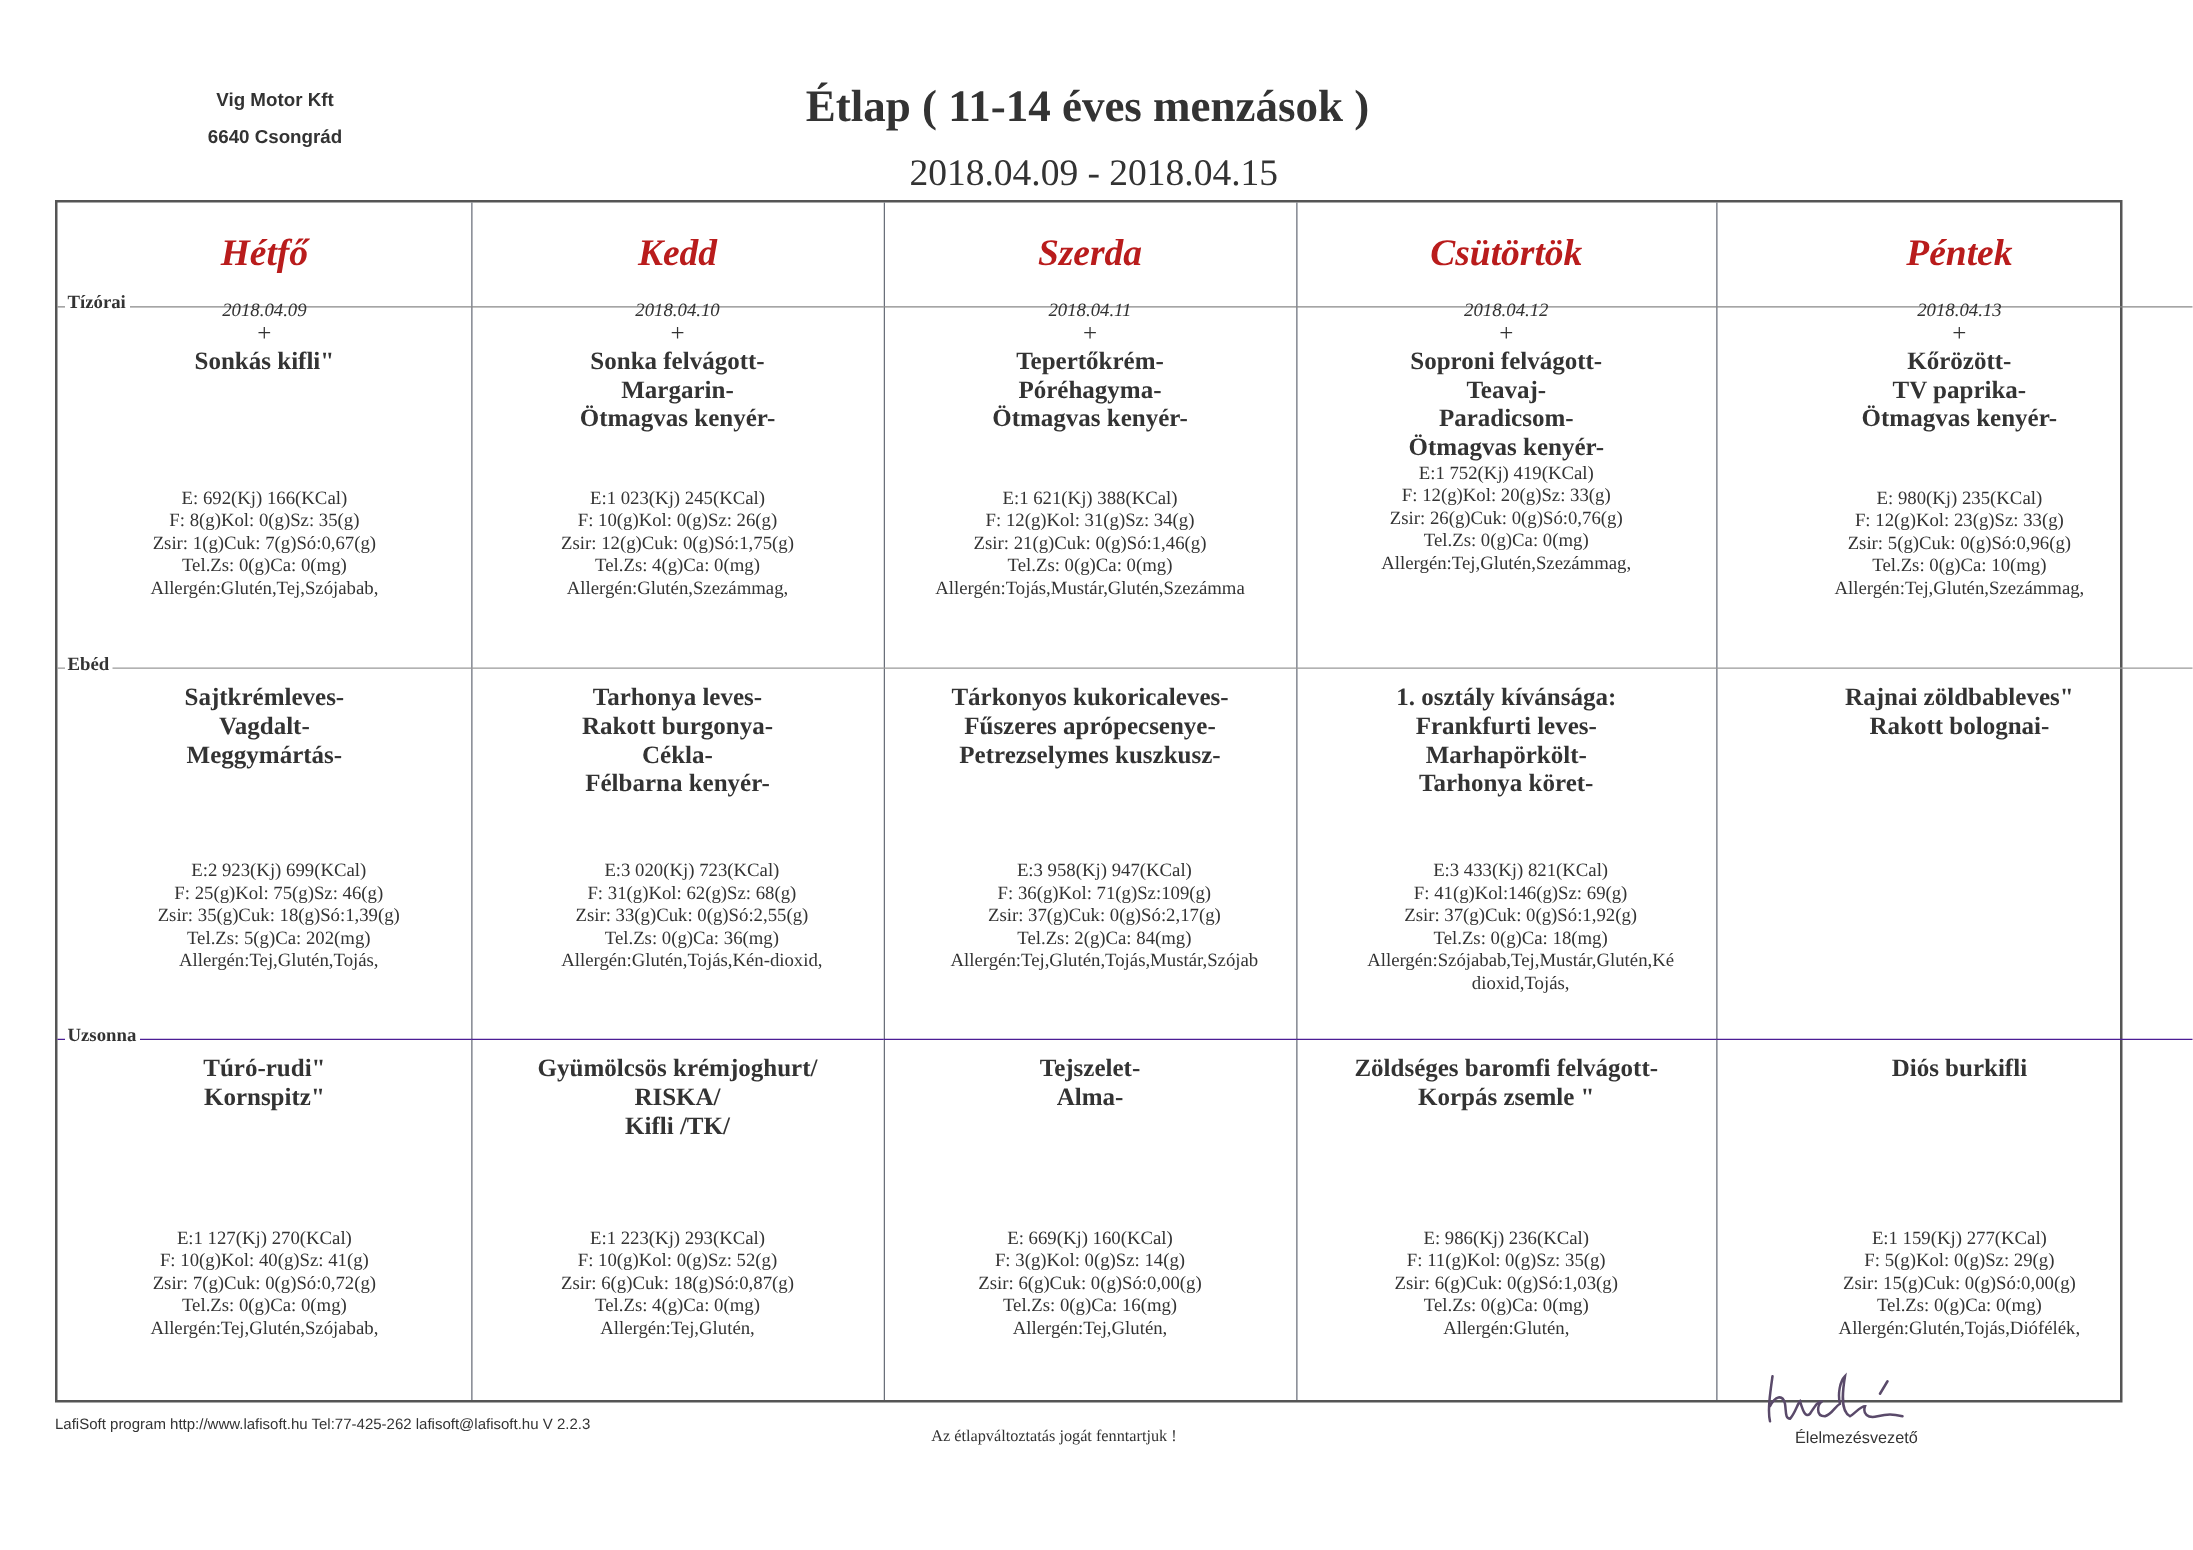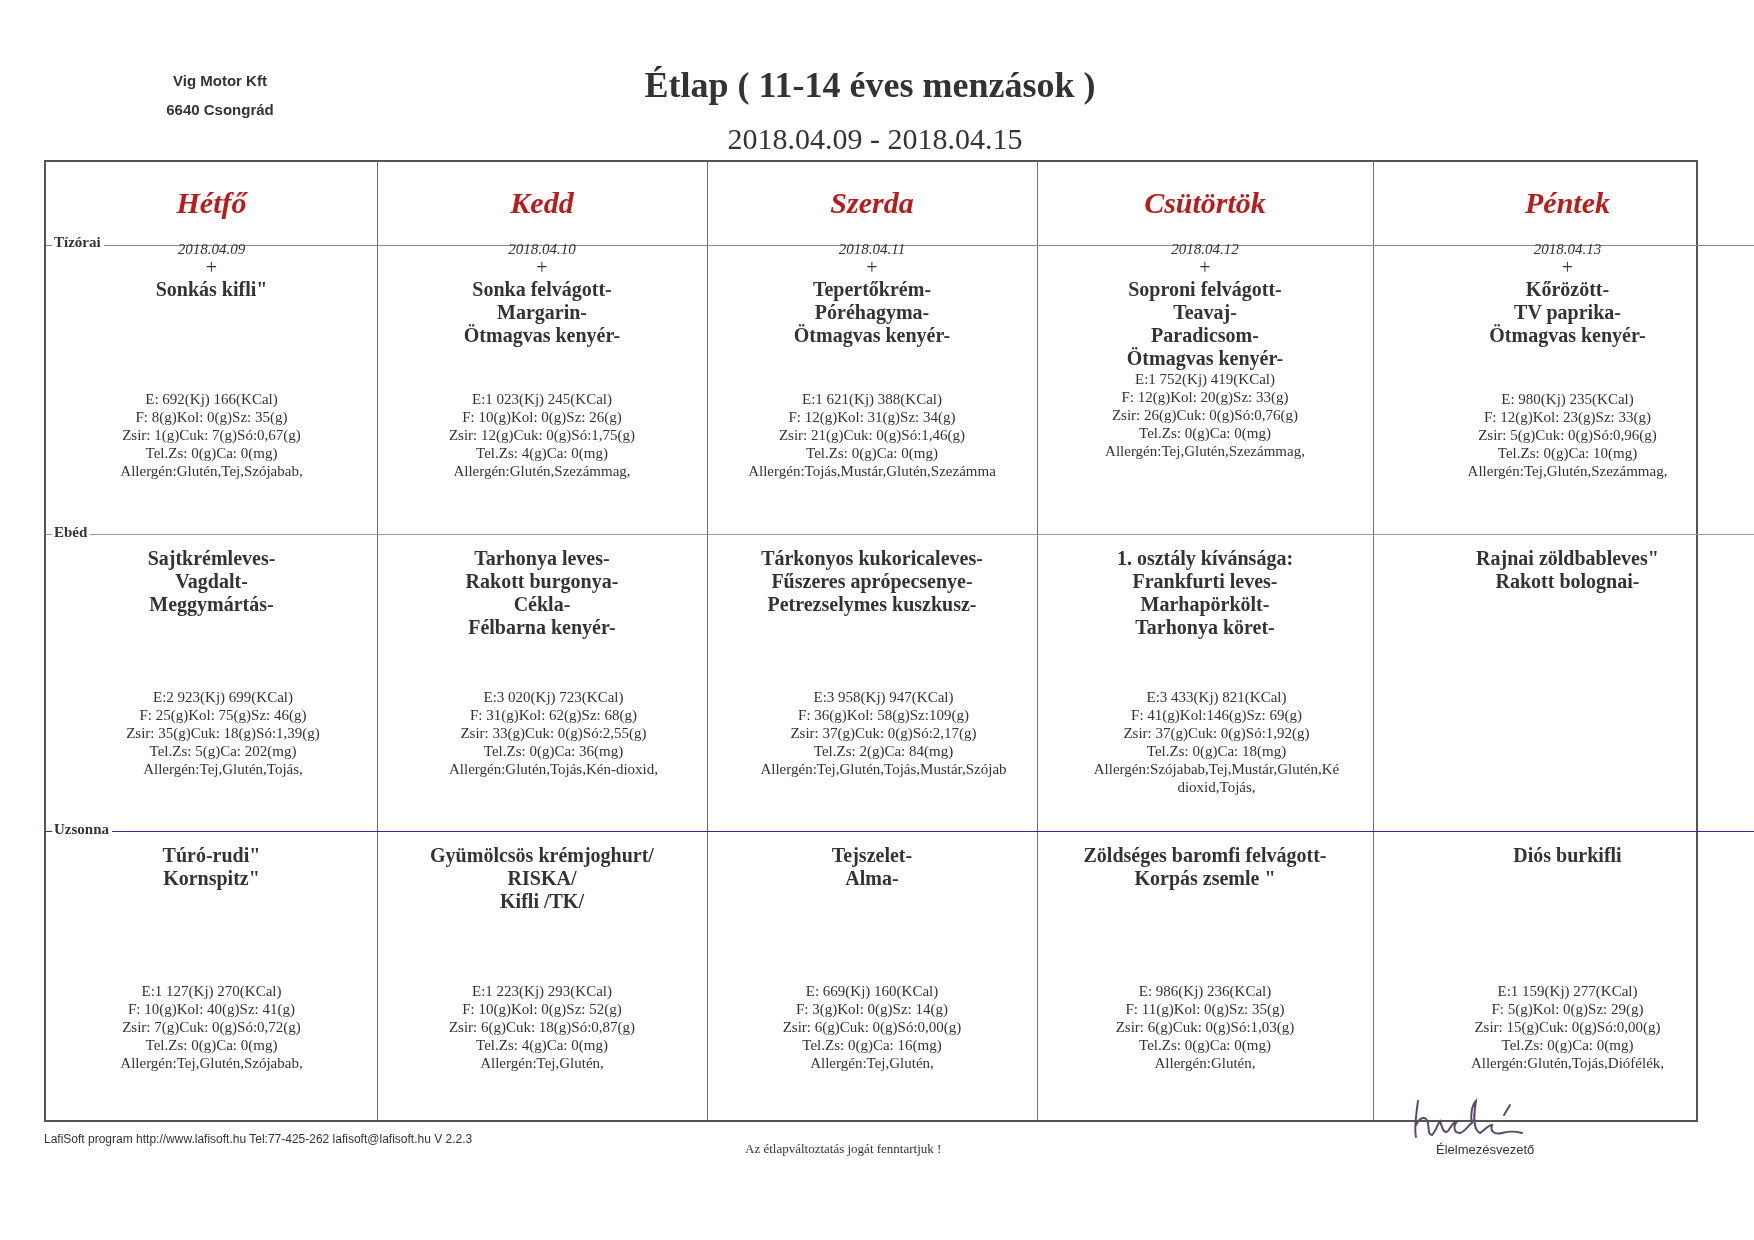--- a/index.html
+++ b/index.html
@@ -152,21 +152,21 @@
         <div>Tel.Zs:  0(g)Ca:   0(mg)</div>
         <div>Allergén:Tojás,Mustár,Glutén,Szezámma</div>
       </div>
     </div>
     <div class="cell e">
       <div class="dish">Tárkonyos kukoricaleves-
 Fűszeres aprópecsenye-
 Petrezselymes kuszkusz-</div>
       <div class="nutri">
         <div>E:3 958(Kj)  947(KCal)</div>
-        <div>F: 36(g)Kol: 58(g)Sz:109(g)</div>
+        <div>F: 36(g)Kol: 71(g)Sz:109(g)</div>
         <div>Zsir: 37(g)Cuk:  0(g)Só:2,17(g)</div>
         <div>Tel.Zs:  2(g)Ca:  84(mg)</div>
         <div>Allergén:Tej,Glutén,Tojás,Mustár,Szójab</div>
       </div>
     </div>
     <div class="cell u">
       <div class="dish">Tejszelet-
 Alma-</div>
       <div class="nutri">
         <div>E: 669(Kj)  160(KCal)</div>

